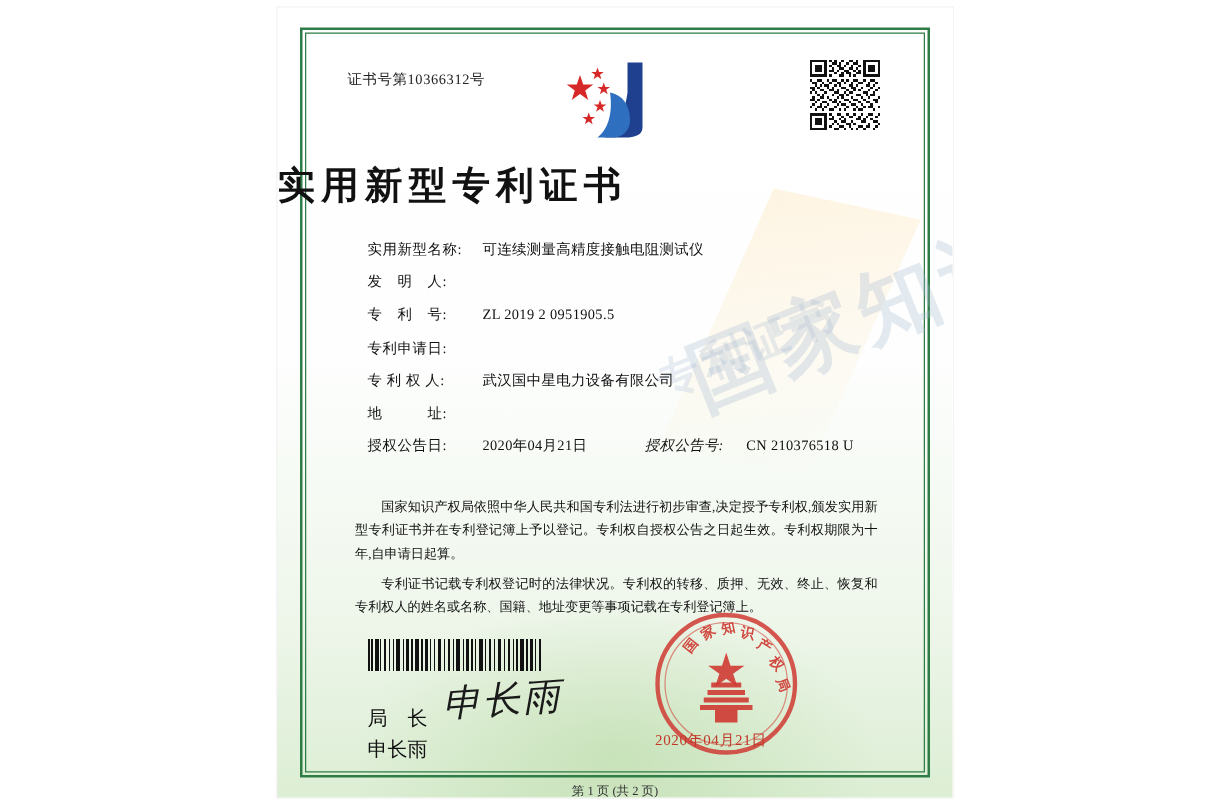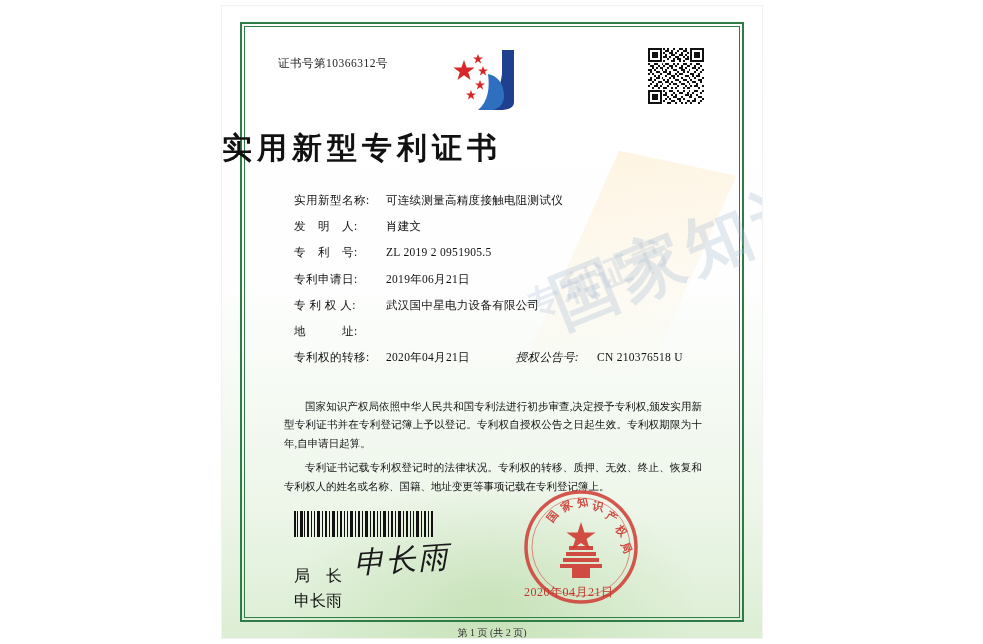--- a/index.html
+++ b/index.html
@@ -499,44 +499,42 @@
 
     <div class="fields">
 
       <div class="field">
         <span class="lbl">实用新型名称:</span>
         <span class="val">可连续测量高精度接触电阻测试仪</span>
       </div>
 
       <div class="field">
         <span class="lbl">发　明　人:</span>
-        <span class="val">肖建文</span>
       </div>
 
       <div class="field">
         <span class="lbl">专　利　号:</span>
         <span class="val">ZL 2019 2 0951905.5</span>
       </div>
 
       <div class="field">
         <span class="lbl">专利申请日:</span>
-        <span class="val">2019年06月21日</span>
       </div>
 
       <div class="field">
         <span class="lbl">专 利 权 人:</span>
         <span class="val">武汉国中星电力设备有限公司</span>
       </div>
 
       <div class="field">
         <span class="lbl">地　　　址:</span>
       </div>
 
       <div class="field">
-        <span class="lbl">专利权的转移:</span>
+        <span class="lbl">授权公告日:</span>
         <span class="val field-inline">
           <span>2020年04月21日</span>
           <span class="lbl2">授权公告号:</span>
           <span>CN 210376518 U</span>
         </span>
       </div>
 
     </div>
 
     <div class="paragraphs">

